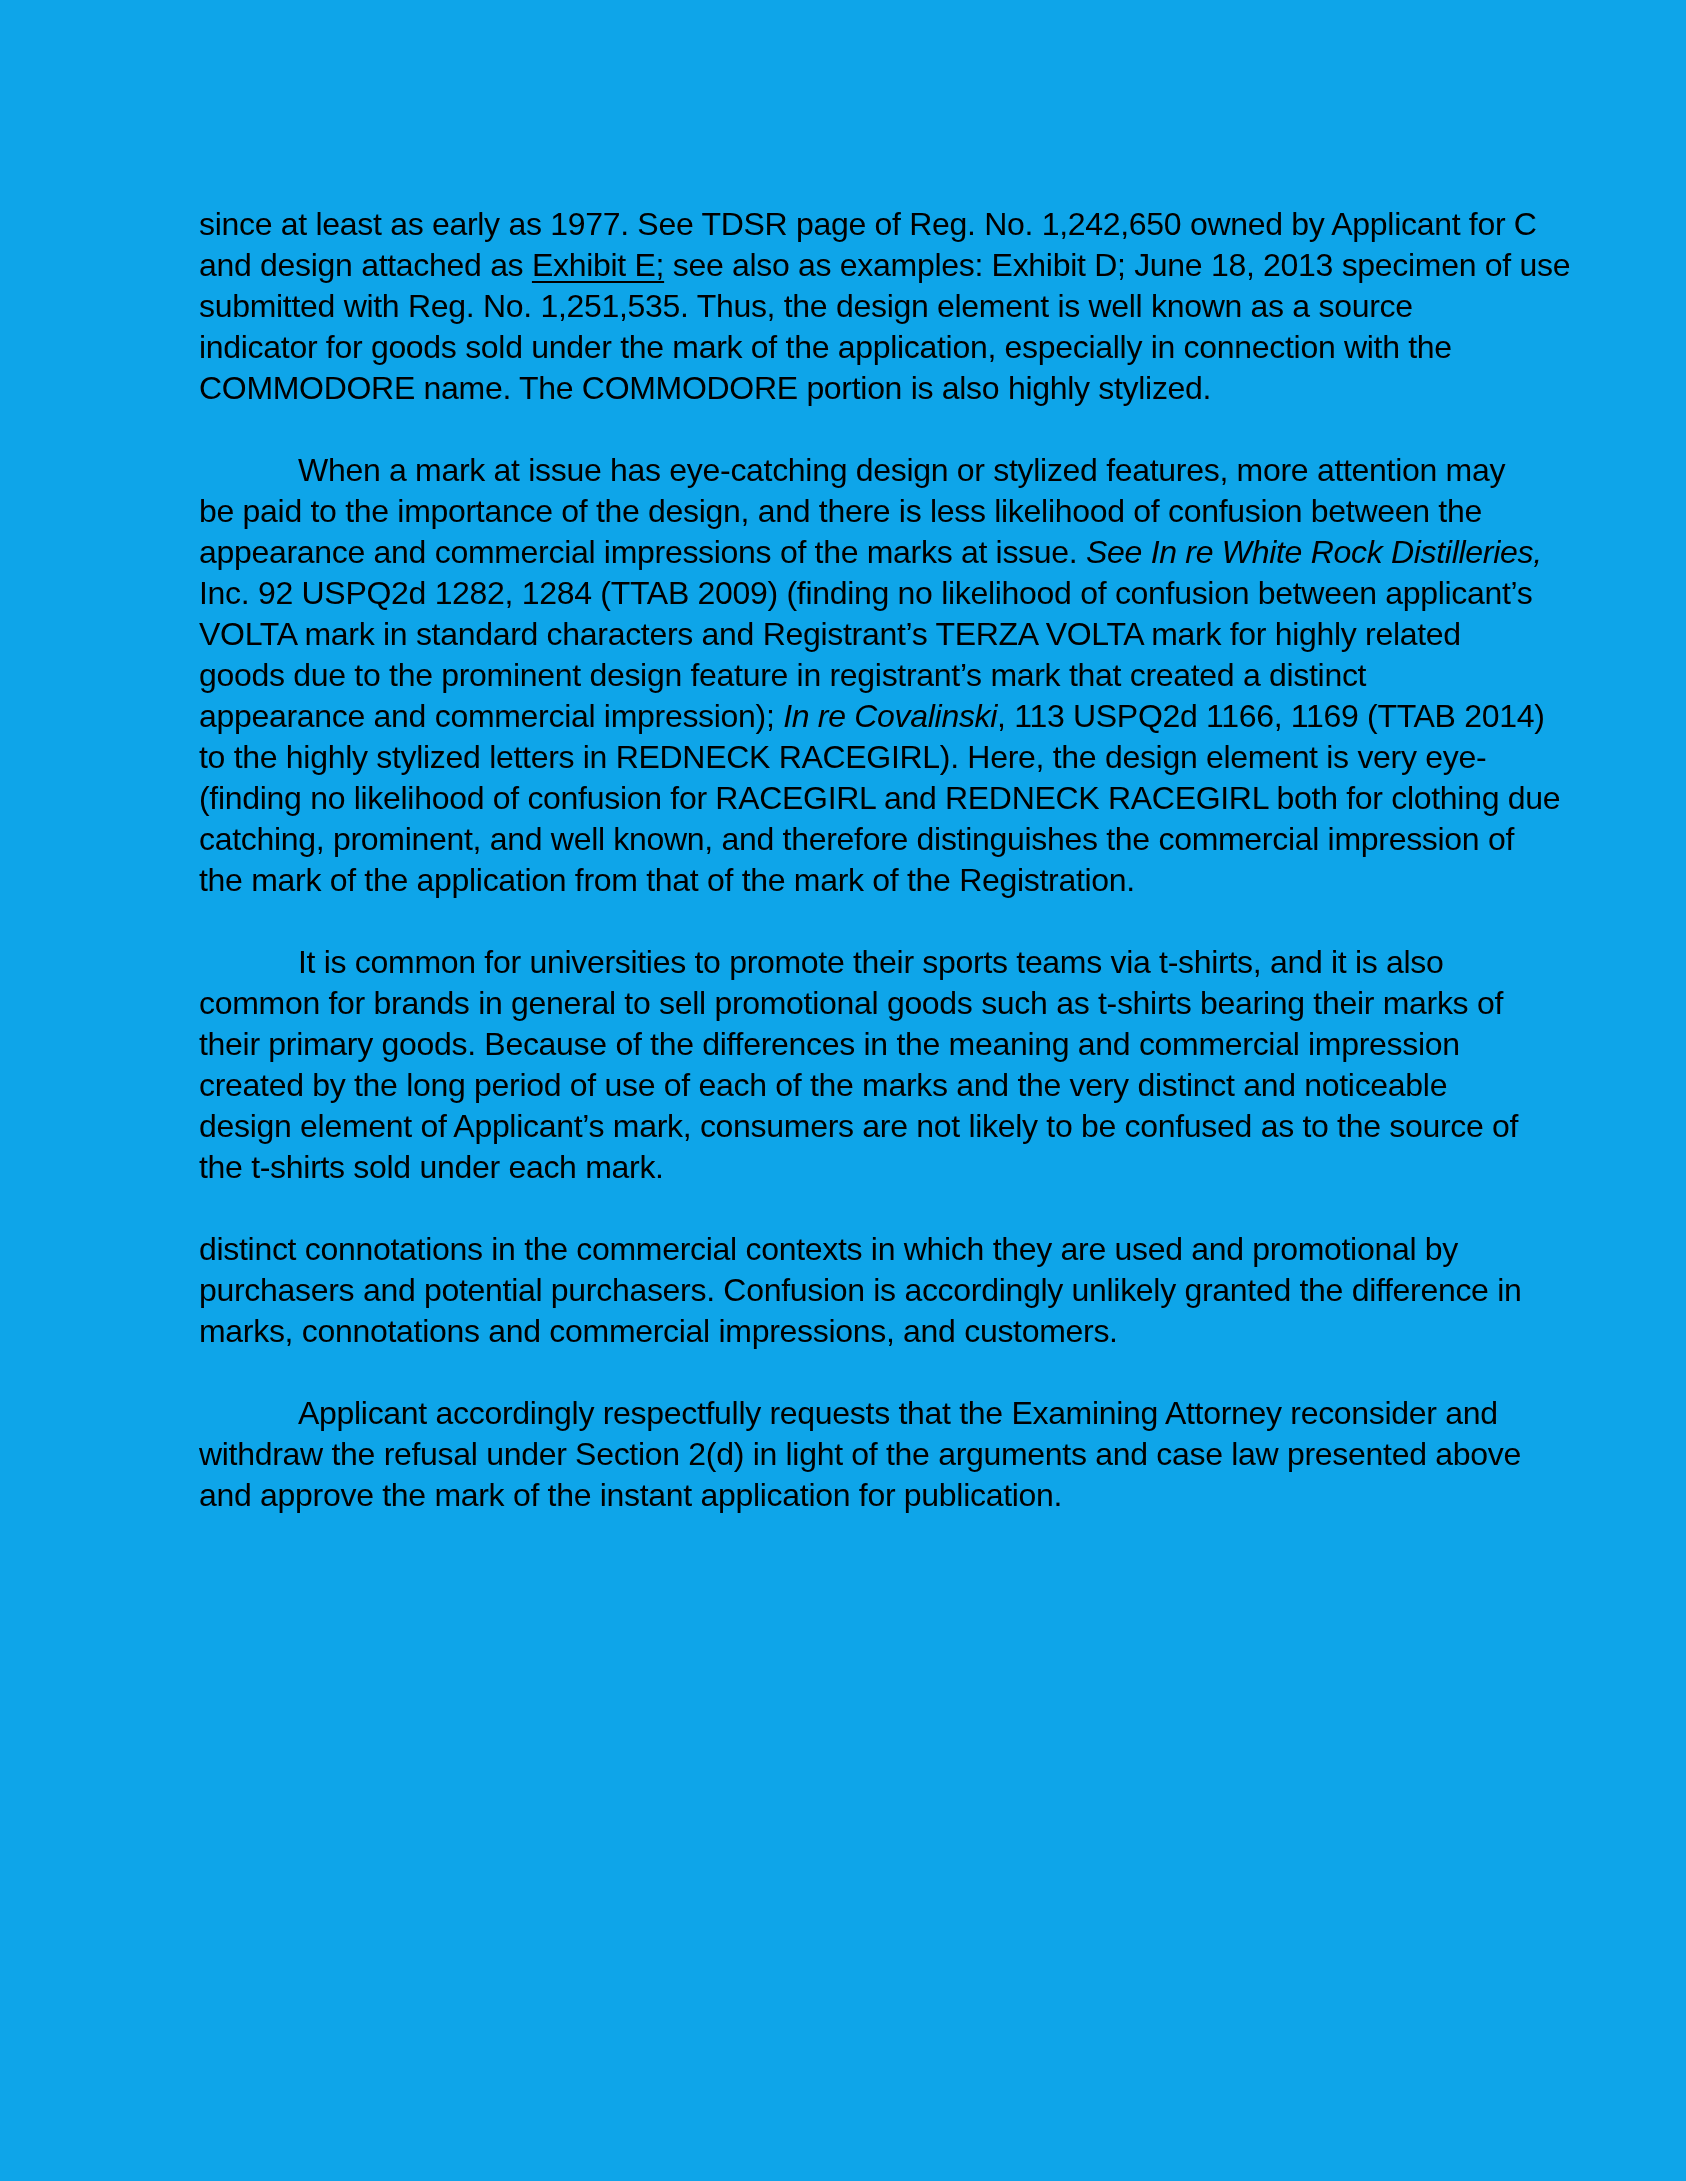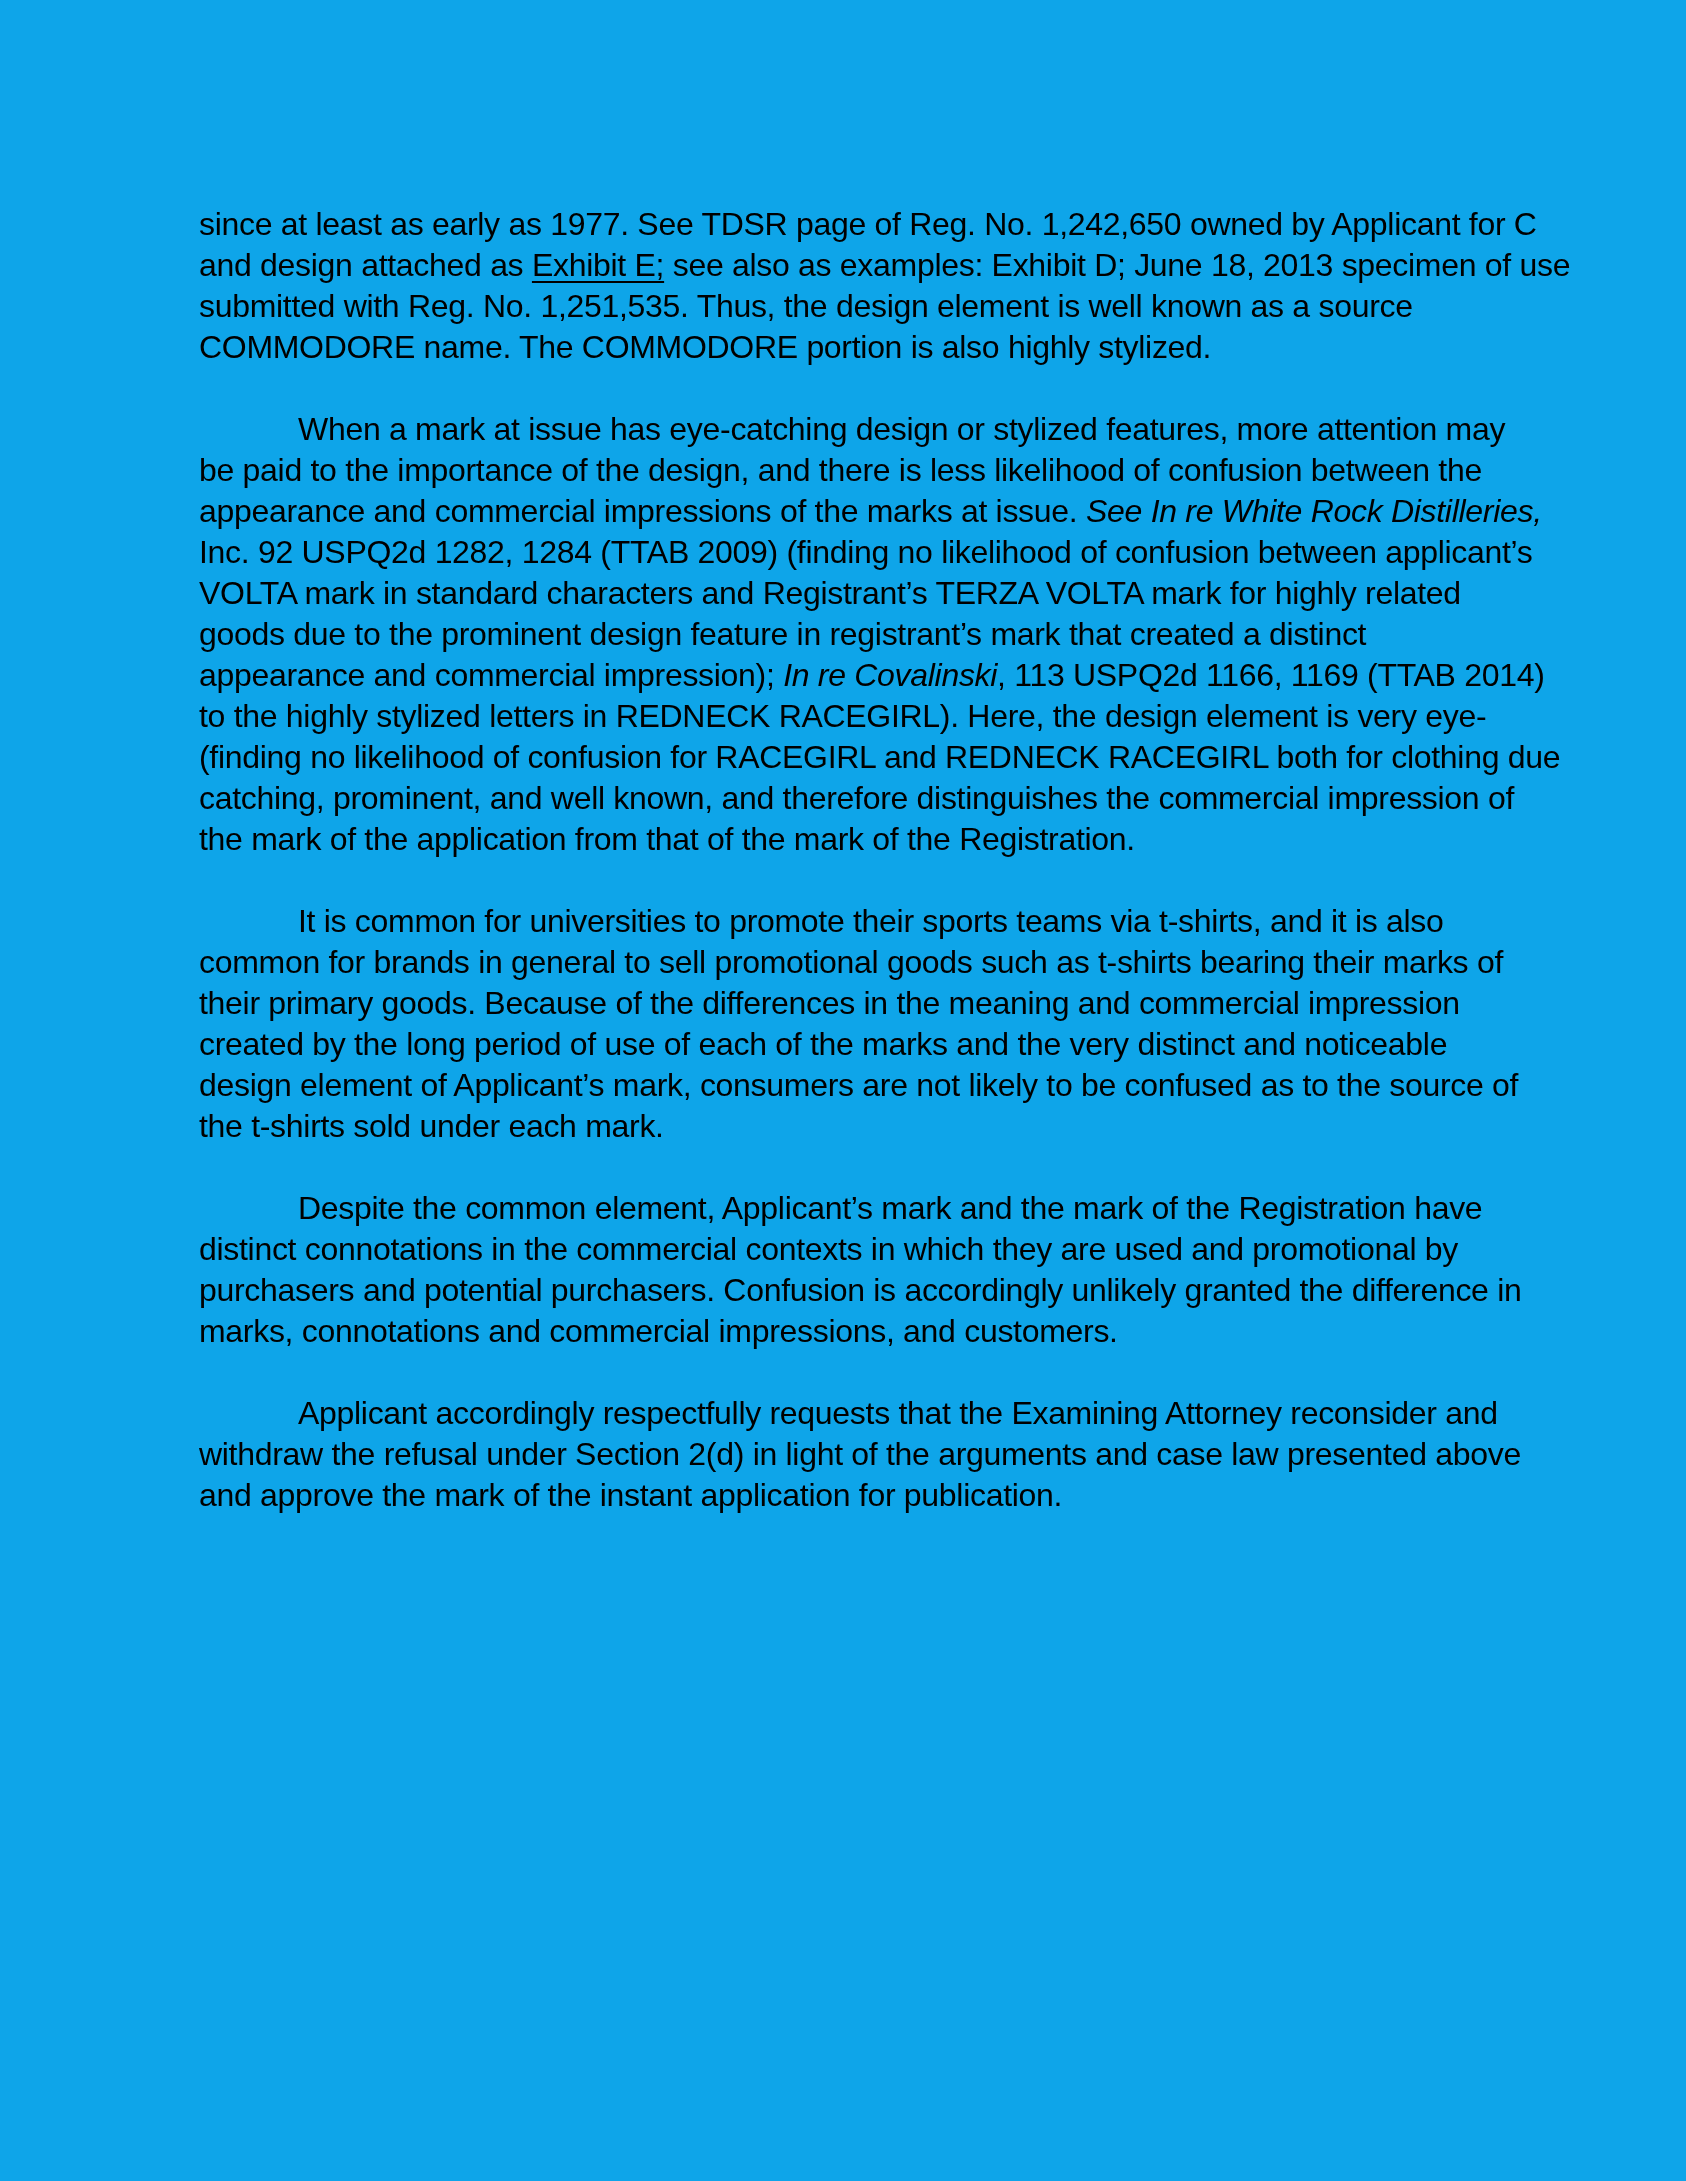--- a/index.html
+++ b/index.html
@@ -48,20 +48,21 @@
 </style>
 </head>
 <body>
 
 <div class="page">
   <div class="content" id="doc">
       <div class="paragraph">
         <div class="line"><span class="run">since at least as early as 1977. See TDSR page of Reg. No. 1,242,650 owned by Applicant for C</span></div>
         <div class="line"><span class="run">and design attached as </span><span class="run underline">Exhibit E;</span><span class="run"> see also as examples: Exhibit D; June 18, 2013 specimen of use</span></div>
         <div class="line"><span class="run">submitted with Reg. No. 1,251,535. Thus, the design element is well known as a source</span></div>
+        <div class="line"><span class="run">indicator for goods sold under the mark of the application, especially in connection with the</span></div>
         <div class="line"><span class="run">COMMODORE name. The COMMODORE portion is also highly stylized.</span></div>
       </div>
       <div class="paragraph">
         <div class="line indent"><span class="run">When a mark at issue has eye-catching design or stylized features, more attention may</span></div>
         <div class="line"><span class="run">be paid to the importance of the design, and there is less likelihood of confusion between the</span></div>
         <div class="line"><span class="run">appearance and commercial impressions of the marks at issue. </span><span class="run italic">See In re White Rock Distilleries,</span></div>
         <div class="line"><span class="run">Inc. 92 USPQ2d 1282, 1284 (TTAB 2009) (finding no likelihood of confusion between applicant’s</span></div>
         <div class="line"><span class="run">VOLTA mark in standard characters and Registrant’s TERZA VOLTA mark for highly related</span></div>
         <div class="line"><span class="run">goods due to the prominent design feature in registrant’s mark that created a distinct</span></div>
         <div class="line"><span class="run">appearance and commercial impression); </span><span class="run italic">In re Covalinski</span><span class="run">, 113 USPQ2d 1166, 1169 (TTAB 2014)</span></div>
@@ -72,21 +73,20 @@
       </div>
       <div class="paragraph">
         <div class="line indent"><span class="run">It is common for universities to promote their sports teams via t-shirts, and it is also</span></div>
         <div class="line"><span class="run">common for brands in general to sell promotional goods such as t-shirts bearing their marks of</span></div>
         <div class="line"><span class="run">their primary goods. Because of the differences in the meaning and commercial impression</span></div>
         <div class="line"><span class="run">created by the long period of use of each of the marks and the very distinct and noticeable</span></div>
         <div class="line"><span class="run">design element of Applicant’s mark, consumers are not likely to be confused as to the source of</span></div>
         <div class="line"><span class="run">the t-shirts sold under each mark.</span></div>
       </div>
       <div class="paragraph">
-        <div class="line indent"><span class="run">Despite the common element, Applicant’s mark and the mark of the Registration have</span></div>
         <div class="line"><span class="run">distinct connotations in the commercial contexts in which they are used and promotional by</span></div>
         <div class="line"><span class="run">purchasers and potential purchasers. Confusion is accordingly unlikely granted the difference in</span></div>
         <div class="line"><span class="run">marks, connotations and commercial impressions, and customers.</span></div>
       </div>
       <div class="paragraph">
         <div class="line indent"><span class="run">Applicant accordingly respectfully requests that the Examining Attorney reconsider and</span></div>
         <div class="line"><span class="run">withdraw the refusal under Section 2(d) in light of the arguments and case law presented above</span></div>
         <div class="line"><span class="run">and approve the mark of the instant application for publication.</span></div>
       </div>
     </div>

